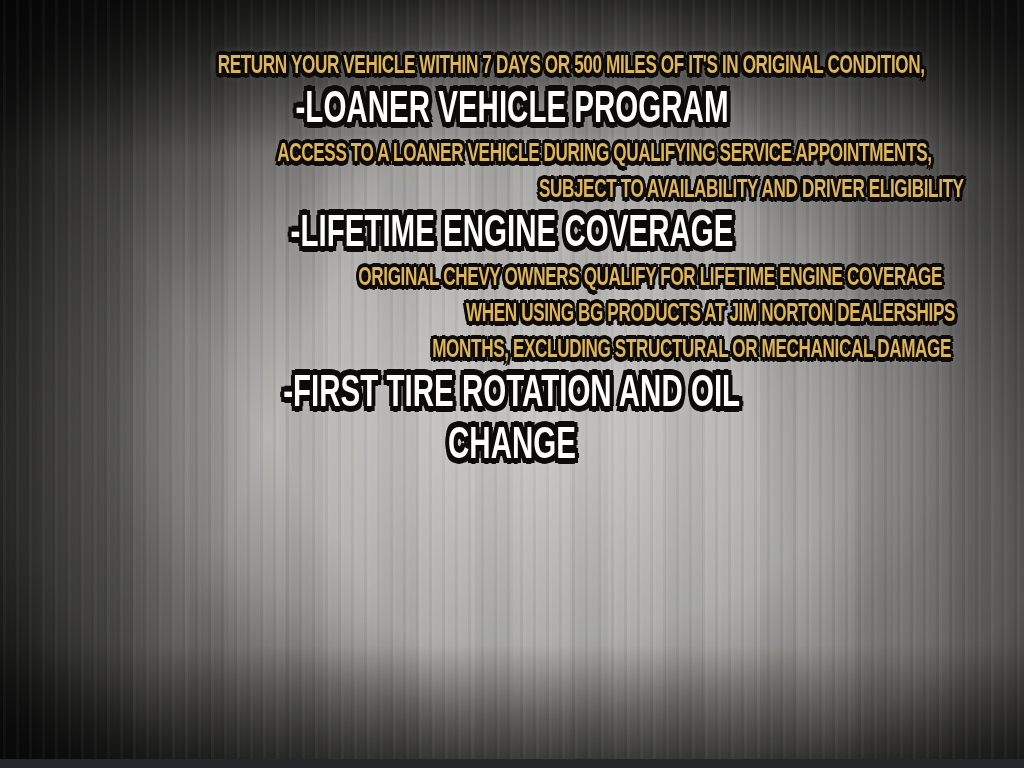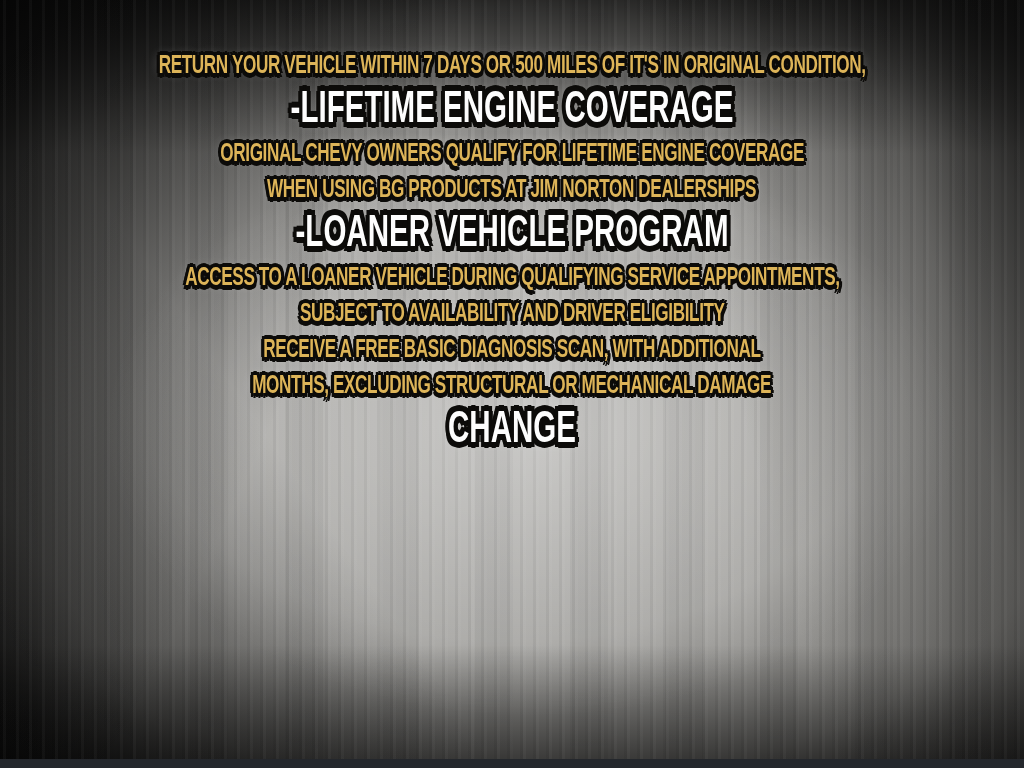--- a/index.html
+++ b/index.html
@@ -75,20 +75,21 @@
       -5px  0   0 #0c0b09,  5px  0   0 #0c0b09,
        0   -5px 0 #0c0b09,  0    5px 0 #0c0b09,
       -3px -3px 0 #0c0b09,  3px -3px 0 #0c0b09,
       -3px  3px 0 #0c0b09,  3px  3px 0 #0c0b09,
        0 0 14px rgba(255,255,255,0.45);
   }
 
   .s-line {
     line-height: 34px;
     white-space: nowrap;
+    text-align: right;
   }
   .s-line > span {
     display: inline-block;
     transform: scale(0.78, 1.2);
     transform-origin: center;
     font-weight: bold;
     font-size: 22px;
     letter-spacing: -0.5px;
     color: #ddb458;
     white-space: nowrap;
@@ -107,40 +108,40 @@
 
 <div class="poster">
 
   <div class="benefits">
 
     <div>
       <div class="s-line"><span>RETURN YOUR VEHICLE WITHIN 7 DAYS OR 500 MILES OF IT'S IN ORIGINAL CONDITION,</span></div>
     </div>
 
     <div>
+      <div class="h-line"><span>-LOANER VEHICLE PROGRAM</span></div>
+      <div class="s-line"><span>ACCESS TO A LOANER VEHICLE DURING QUALIFYING SERVICE APPOINTMENTS,</span></div>
+      <div class="s-line"><span>SUBJECT TO AVAILABILITY AND DRIVER ELIGIBILITY</span></div>
+    </div>
+
+    <div>
       <div class="h-line"><span>-LIFETIME ENGINE COVERAGE</span></div>
       <div class="s-line"><span>ORIGINAL CHEVY OWNERS QUALIFY FOR LIFETIME ENGINE COVERAGE</span></div>
       <div class="s-line"><span>WHEN USING BG PRODUCTS AT JIM NORTON DEALERSHIPS</span></div>
     </div>
 
     <div>
-      <div class="h-line"><span>-LOANER VEHICLE PROGRAM</span></div>
-      <div class="s-line"><span>ACCESS TO A LOANER VEHICLE DURING QUALIFYING SERVICE APPOINTMENTS,</span></div>
-      <div class="s-line"><span>SUBJECT TO AVAILABILITY AND DRIVER ELIGIBILITY</span></div>
-    </div>
-
-    <div>
-      <div class="s-line"><span>RECEIVE A FREE BASIC DIAGNOSIS SCAN, WITH ADDITIONAL</span></div>
     </div>
 
     <div>
       <div class="s-line"><span>MONTHS, EXCLUDING STRUCTURAL OR MECHANICAL DAMAGE</span></div>
     </div>
 
     <div>
+      <div class="h-line"><span>-FIRST TIRE ROTATION AND OIL</span></div>
       <div class="h-line"><span>CHANGE</span></div>
 
     </div>
 
   </div>
 
   <div class="bottom-bar"></div>
 </div>
 
 </body></html>

